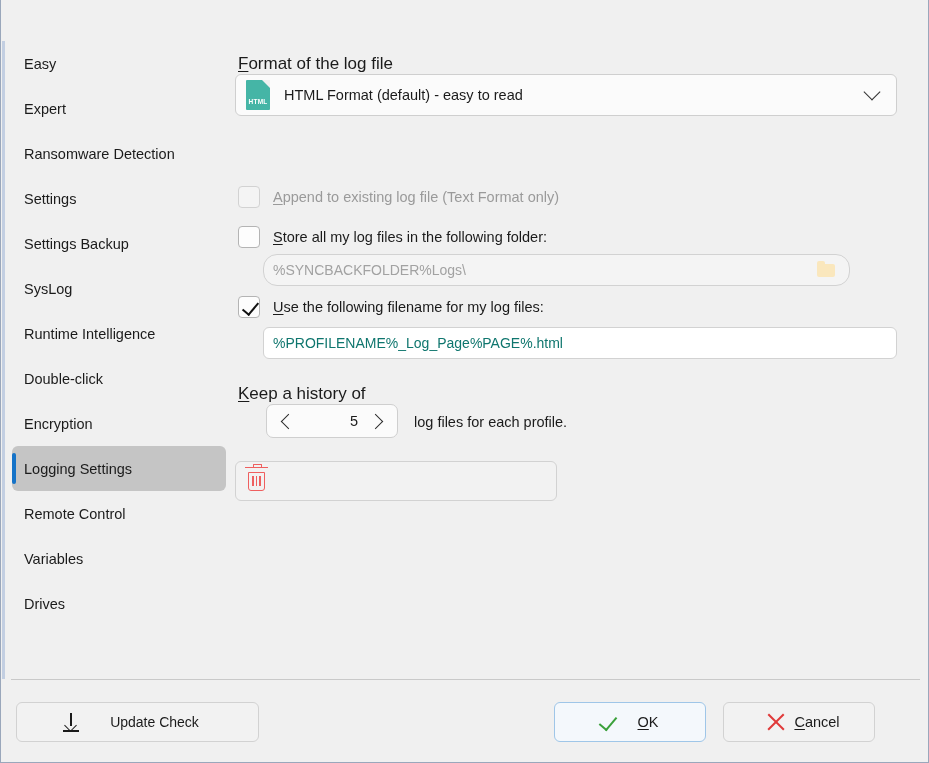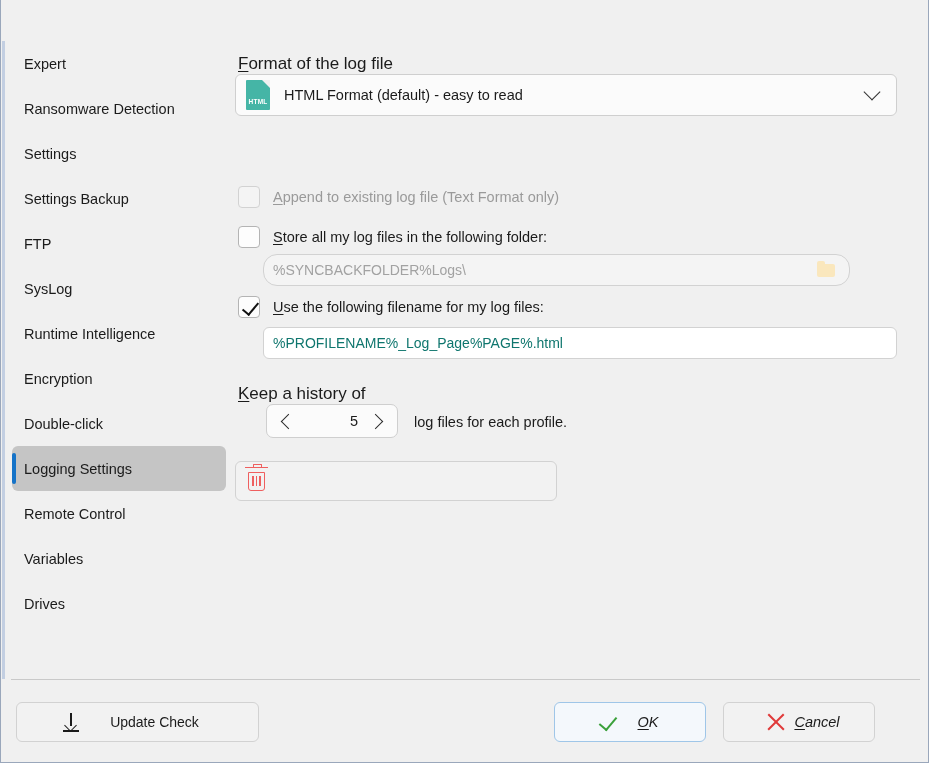--- a/index.html
+++ b/index.html
@@ -335,56 +335,56 @@
   }
   .x-red { position: relative; margin-left: 18px; width: 20px; height: 20px; flex: none; }
   .x-red:before, .x-red:after {
     content: ""; position: absolute; left: -1px; top: 9px;
     width: 22px; height: 2.2px; background: #e03a3a;
   }
   .x-red:before { transform: rotate(45deg); }
   .x-red:after  { transform: rotate(-45deg); }
   .foot-btn .flabel {
     flex: 1; text-align: center; margin-right: 26px;
-    font-size: 14.5px; color: #1b1b1b; font-style: italic;
+    font-size: 14.5px; color: #1b1b1b;
   }
 </style>
 </head>
 <body>
 
 <div id="window">
 
 
   <div id="sidebar">
     <div class="side-item">
+        <span>Easy</span>
+      </div>
+    <div class="side-item">
         <span>Expert</span>
       </div>
     <div class="side-item">
         <span>Ransomware Detection</span>
       </div>
     <div class="side-item">
         <span>Settings</span>
       </div>
     <div class="side-item">
         <span>Settings Backup</span>
       </div>
     <div class="side-item">
-        <span>FTP</span>
-      </div>
-    <div class="side-item">
         <span>SysLog</span>
       </div>
     <div class="side-item">
         <span>Runtime Intelligence</span>
       </div>
     <div class="side-item">
+        <span>Double-click</span>
+      </div>
+    <div class="side-item">
         <span>Encryption</span>
-      </div>
-    <div class="side-item">
-        <span>Double-click</span>
       </div>
     <div class="side-item selected">
         <span>Logging Settings</span>
       </div>
     <div class="side-item">
         <span>Remote Control</span>
       </div>
     <div class="side-item">
         <span>Variables</span>
       </div>

